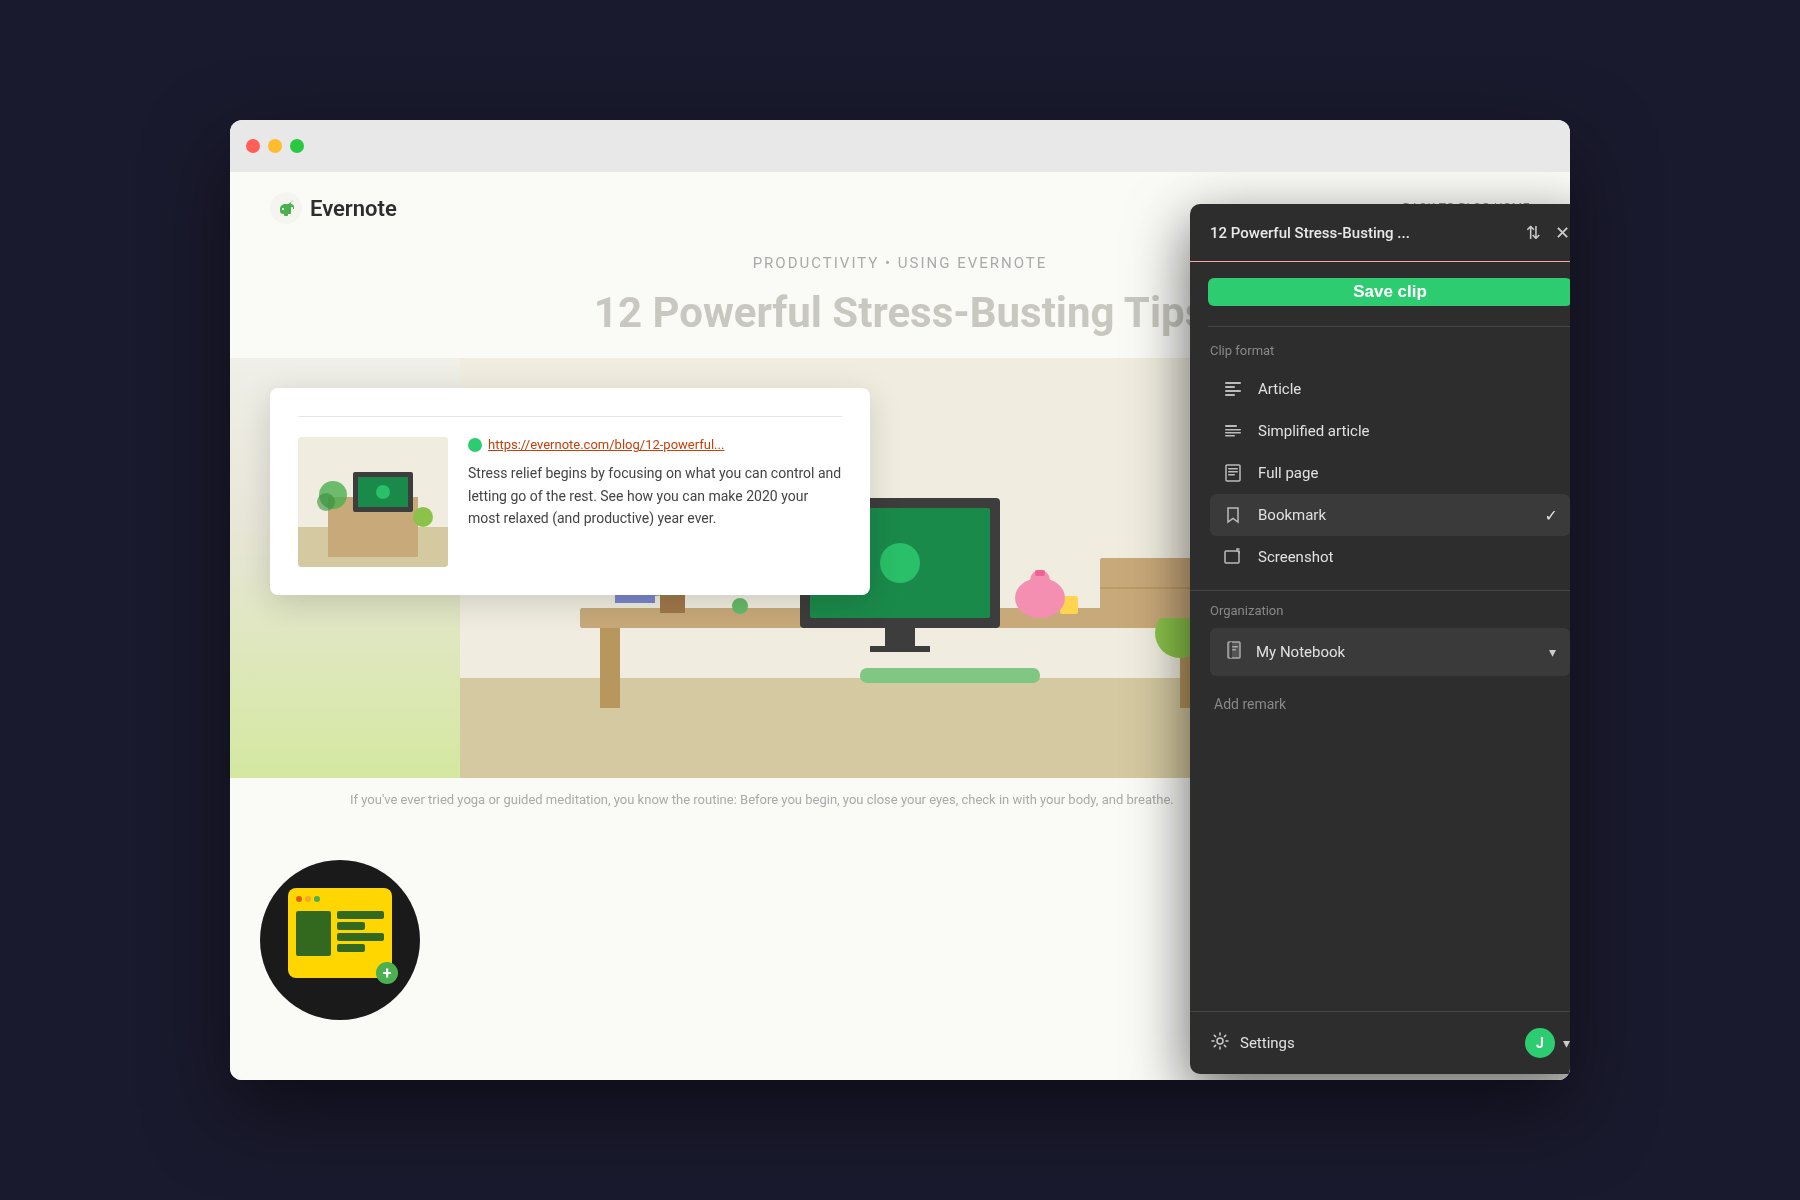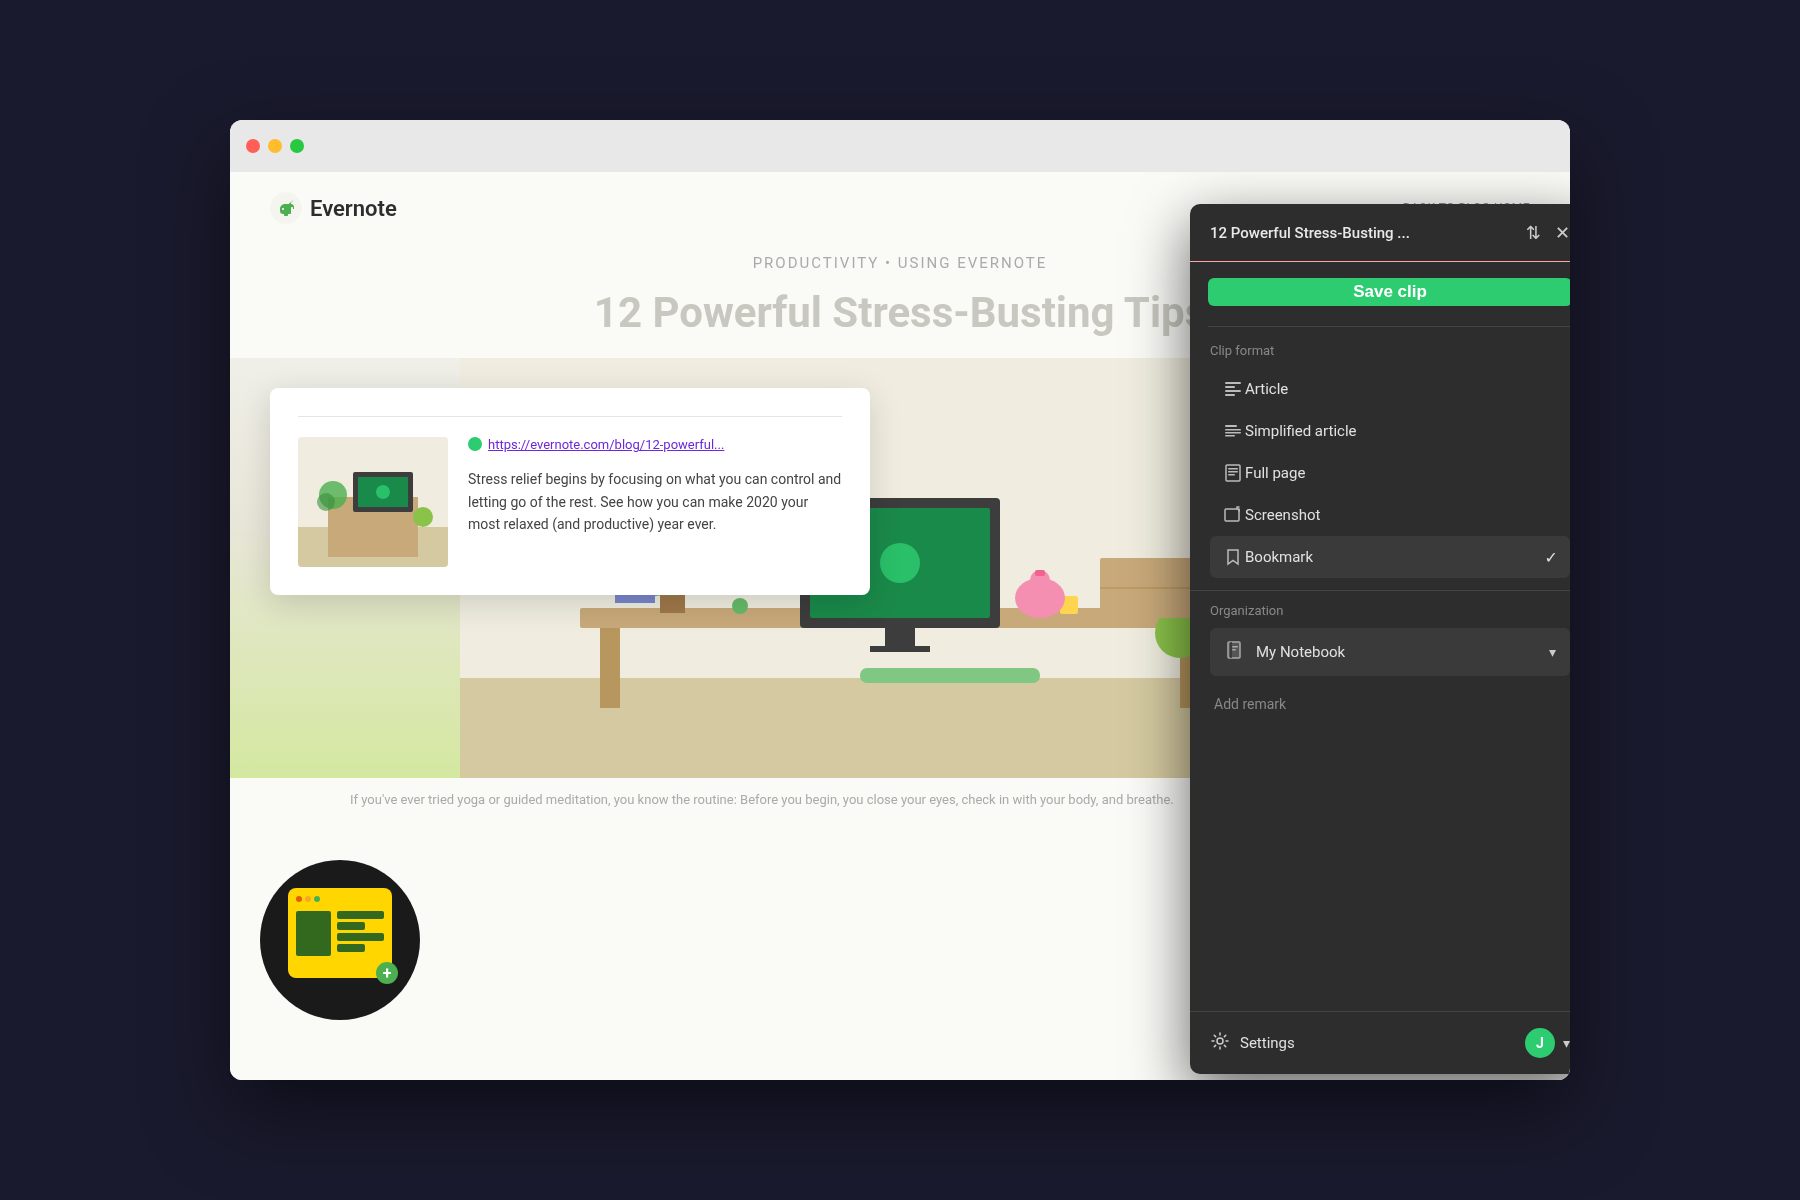--- a/index.html
+++ b/index.html
@@ -158,25 +158,25 @@
       overflow: hidden;
     }
 
     
     .article-card-text-area {
       flex: 1;
     }
 
     .article-card-link {
       display: flex;
-      align-items: flex-start;
+      align-items: flex-end;
       gap: 6px;
       font-size: 13px;
-      color: #6d28d9;
-      margin-bottom: 16px;
+      color: #c2410c;
+      margin-bottom: 10px;
       text-decoration: underline;
     }
 
     .article-card-desc {
       font-size: 14px;
       color: #444;
       line-height: 1.6;
     }
 
     
@@ -250,21 +250,21 @@
       color: #888;
       margin-bottom: 10px;
     }
 
     .format-option {
       display: flex;
       align-items: center;
       padding: 10px 12px;
       border-radius: 6px;
       cursor: pointer;
-      gap: 1px;
+      gap: 14px;
     }
 
     .format-option.selected {
       background: #3a3a3a;
     }
 
     .format-option-label {
       font-size: 15px;
       color: #e0e0e0;
       flex: 1;
@@ -630,39 +630,39 @@
             <svg width="20" height="20" viewBox="0 0 20 20" fill="none">
               <rect x="3" y="2" width="14" height="16" rx="1" stroke="#bbb" stroke-width="1.5" fill="none"></rect>
               <rect x="5" y="5" width="10" height="1.5" rx="0.75" fill="#bbb"></rect>
               <rect x="5" y="8" width="10" height="1.5" rx="0.75" fill="#bbb"></rect>
               <rect x="5" y="11" width="7" height="1.5" rx="0.75" fill="#bbb"></rect>
             </svg>
           </div>
           <span class="format-option-label">Full page</span>
         </div>
 
+        <div class="format-option selected">
+          <div class="format-icon">
+            <svg width="20" height="20" viewBox="0 0 20 20" fill="none">
+              <path d="M5 3h10v14l-5-3.5L5 17V3z" stroke="#bbb" stroke-width="1.5" fill="none"></path>
+            </svg>
+          </div>
+          <span class="format-option-label">Bookmark</span>
+          <span class="checkmark">✓</span>
+        </div>
+
         <div class="format-option">
           <div class="format-icon">
             <svg width="20" height="20" viewBox="0 0 20 20" fill="none">
               <rect x="2" y="4" width="14" height="12" rx="1" stroke="#bbb" stroke-width="1.5" fill="none"></rect>
               <path d="M14 4v-2h2" stroke="#bbb" stroke-width="1.5" stroke-linecap="round"></path>
               <path d="M16 4v2" stroke="#bbb" stroke-width="1.5" stroke-linecap="round"></path>
             </svg>
           </div>
           <span class="format-option-label">Screenshot</span>
-        </div>
-
-        <div class="format-option selected">
-          <div class="format-icon">
-            <svg width="20" height="20" viewBox="0 0 20 20" fill="none">
-              <path d="M5 3h10v14l-5-3.5L5 17V3z" stroke="#bbb" stroke-width="1.5" fill="none"></path>
-            </svg>
-          </div>
-          <span class="format-option-label">Bookmark</span>
-          <span class="checkmark">✓</span>
         </div>
       </div>
 
       <div class="org-section">
         <div class="section-label">Organization</div>
 
         <div class="notebook-dropdown">
           <span class="notebook-icon">
             <svg width="20" height="20" viewBox="0 0 20 20" fill="none">
               <rect x="4" y="2" width="12" height="16" rx="1" stroke="#aaa" stroke-width="1.5" fill="#555"></rect>

